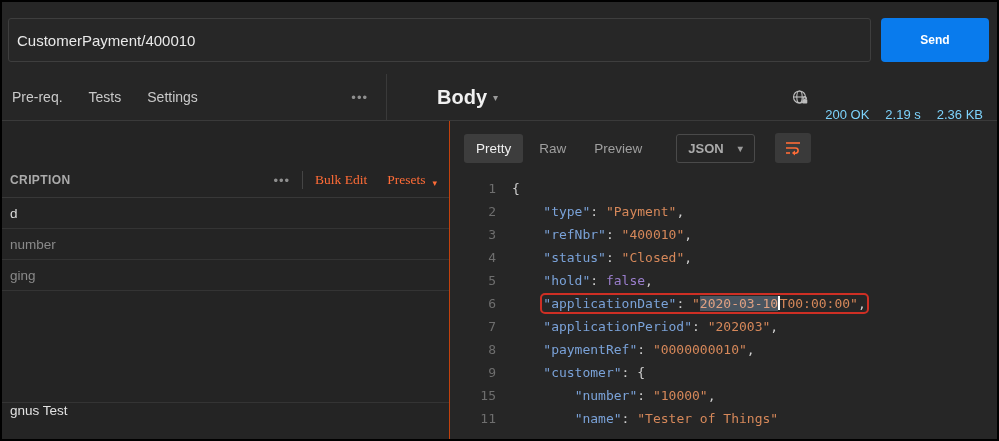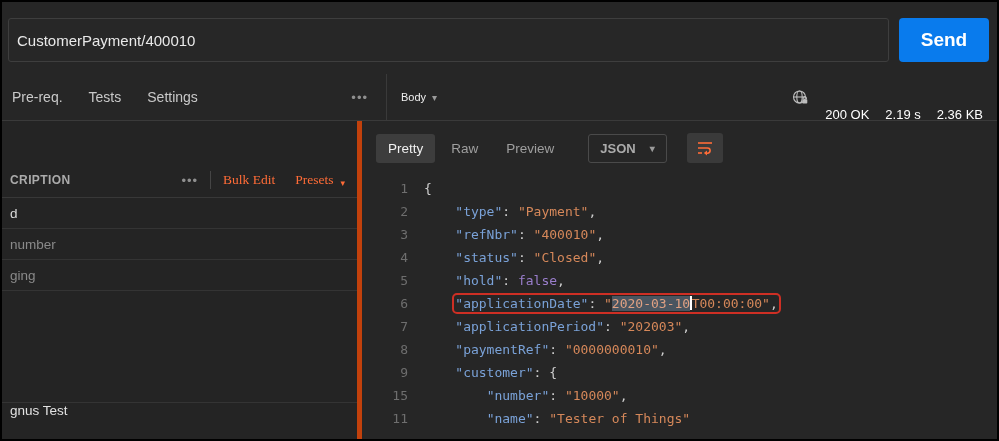--- a/index.html
+++ b/index.html
@@ -10,38 +10,38 @@
     overflow:hidden;display:flex;flex-direction:column;
   }
   
   .topbar{display:flex;align-items:center;gap:10px;padding:16px 8px 12px 6px;flex:none;}
   .url-input{
     flex:1;height:44px;box-sizing:border-box;display:flex;align-items:center;
     padding-left:8px;background:#272727;border:1px solid #3e3e3e;border-radius:3px;
     font-size:15px;color:#e9e9e9;overflow:hidden;white-space:nowrap;
   }
   .send-btn{
-    width:90px;height:44px;flex:none;background:#097bed;color:#fff;
-    font-size:19px;font-weight:600;border:none;border-radius:4px;
+    width:108px;height:44px;flex:none;background:#097bed;color:#fff;
+    font-size:12px;font-weight:600;border:none;border-radius:4px;
     font-family:inherit;cursor:pointer;
   }
   
   .row2{display:flex;height:46px;flex:none;border-bottom:1px solid #3a3a3a;}
   .row2-left{width:384px;flex:none;display:flex;align-items:center;gap:26px;padding-left:10px;box-sizing:border-box;}
   .req-tab{font-size:14px;color:#c9c9c9;cursor:pointer;}
   .more-dots{margin-left:auto;margin-right:18px;color:#8f8f8f;font-size:13px;letter-spacing:1px;cursor:pointer;}
   .row2-right{flex:1;display:flex;align-items:center;border-left:1px solid #3a3a3a;padding:0 14px;min-width:0;}
-  .body-label{font-size:11px;font-weight:400;color:#f0f0f0;cursor:pointer;}
+  .body-label{font-size:20px;font-weight:700;color:#f0f0f0;cursor:pointer;margin-left:36px;}
   .caret{color:#9a9a9a;font-size:10px;margin-left:6px;}
   .resp-meta{margin-left:auto;display:flex;align-items:center;gap:16px;font-size:13px;color:#4caf50;}
-  .meta-item{color:#ffffff;margin-top:34px;}
+  .meta-item{color:#7dd3fc;margin-top:34px;}
   
   .main{flex:1;display:flex;min-height:0;}
   .left-pane{
-    width:360px;flex:none;border-right:5px solid #c2410c;background:#242424;
+    width:448px;flex:none;border-right:1px solid #c2410c;background:#242424;
     display:flex;flex-direction:column;padding-top:42px;box-sizing:border-box;min-height:0;
   }
   .params-header{height:34px;flex:none;display:flex;align-items:center;border-bottom:1px solid #383838;padding:0 12px 0 8px;}
   .params-title{font-size:12px;font-weight:700;color:#ababab;letter-spacing:.4px;}
   .ph-dots{margin-left:auto;color:#8f8f8f;font-size:13px;letter-spacing:1px;cursor:pointer;}
   .vsep{width:1px;height:18px;background:#454545;margin:0 12px;flex:none;}
   .orange-link{color:#ff6c37;font-size:13.5px;cursor:pointer;white-space:nowrap;font-family:Liberation Serif, serif;}
   .presets{margin-left:20px;display:flex;align-items:flex-end;gap:7px;cursor:pointer;}
   .orange-caret{color:#ff6c37;font-size:9px;}
   .param-row{height:30px;flex:none;display:flex;align-items:center;border-bottom:1px solid #343434;padding-left:8px;font-size:13.5px;color:#dcdcdc;cursor:pointer;}

